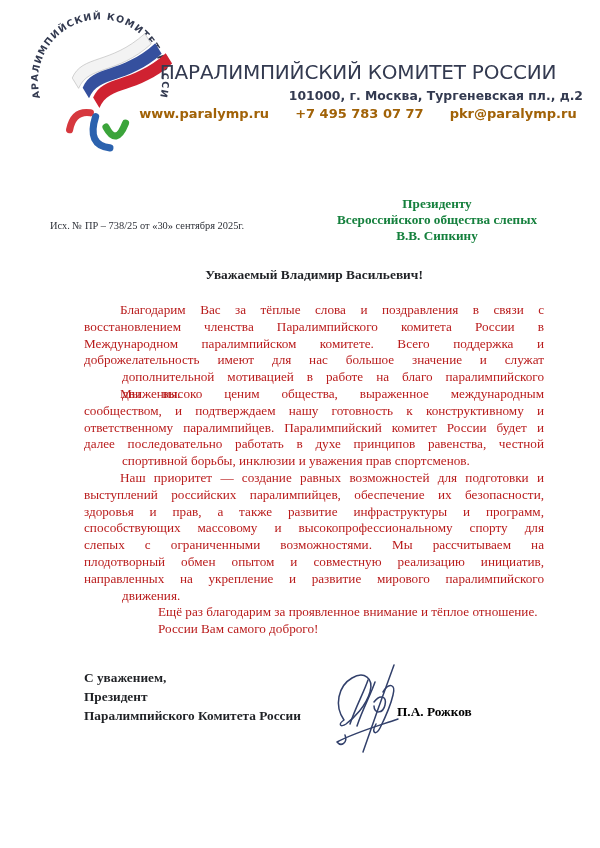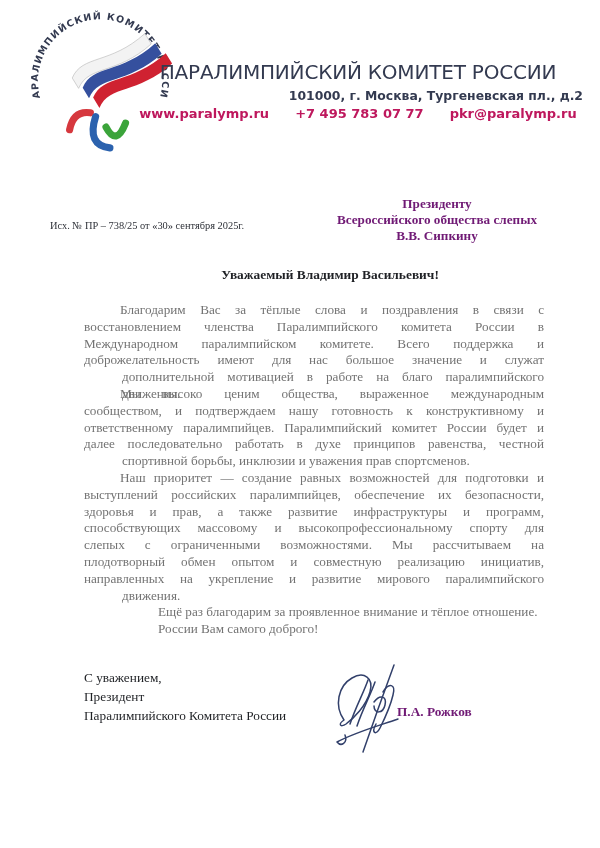--- a/index.html
+++ b/index.html
@@ -8,39 +8,39 @@
 
   
   .logo{position:absolute;left:25px;top:8px;width:150px;height:152px;}
   .ring-text{font-family:"DejaVu Sans",sans-serif;font-size:9.5px;font-weight:bold;letter-spacing:1.1px;}
 
   .org-title{position:absolute;left:133px;top:60px;width:450px;text-align:center;
              font-family:"DejaVu Sans",sans-serif;font-size:20px;letter-spacing:-0.2px;color:#333a50;}
   .org-address{position:absolute;left:133px;top:88px;width:450px;text-align:right;
              font-family:"DejaVu Sans",sans-serif;font-size:12.4px;font-weight:bold;color:#333a50;}
   .org-contacts{position:absolute;left:133px;top:106px;width:450px;display:flex;justify-content:center;gap:26px;
-             font-family:"DejaVu Sans",sans-serif;font-size:13px;font-weight:bold;color:#be185d;}
+             font-family:"DejaVu Sans",sans-serif;font-size:13px;font-weight:bold;color:#a16207;}
 
   
   .ref{position:absolute;left:50px;top:182px;font-size:10.4px;color:#2e3138;margin-top:38px;}
   .addressee{position:absolute;left:307px;top:196px;width:260px;text-align:center;
-             font-weight:bold;font-size:13.2px;line-height:16.2px;color:#701a75;}
-  .salutation{position:absolute;left:100px;top:267px;width:460px;text-align:center;
+             font-weight:bold;font-size:13.2px;line-height:16.2px;color:#15803d;}
+  .salutation{position:absolute;left:84px;top:267px;width:460px;text-align:center;
              font-weight:bold;font-size:13.4px;color:#1f2125;}
 
   
-  .body{position:absolute;left:84px;top:302px;width:460px;font-size:13.2px;color:#737373;}
+  .body{position:absolute;left:84px;top:302px;width:460px;font-size:13.2px;color:#b91c1c;}
   .bline{height:16.8px;line-height:16.8px;text-align:justify;text-align-last:justify;white-space:normal;}
   .bline.first{text-indent:36px;}
   .bline.last{text-align-last:left;margin-left:38px;}
 
   
   .closing{position:absolute;left:84px;top:669px;width:300px;
-           font-weight:normal;font-size:13.3px;line-height:18.8px;color:#1f2125;}
-  .signer-name{position:absolute;left:397px;top:704px;font-weight:bold;font-size:13.3px;color:#701a75;}
+           font-weight:bold;font-size:13.3px;line-height:18.8px;color:#1f2125;}
+  .signer-name{position:absolute;left:397px;top:704px;font-weight:bold;font-size:13.3px;color:#000000;}
   .signature{position:absolute;left:330px;top:662px;width:82px;height:96px;}
 </style>
 </head>
 <body>
 
 <div class="page">
 
   <svg class="logo" viewBox="0 0 150 150">
     <defs>
       <path id="ringPath" d="M 15,88 A 62,62 0 1 1 135,88" fill="none"></path>

